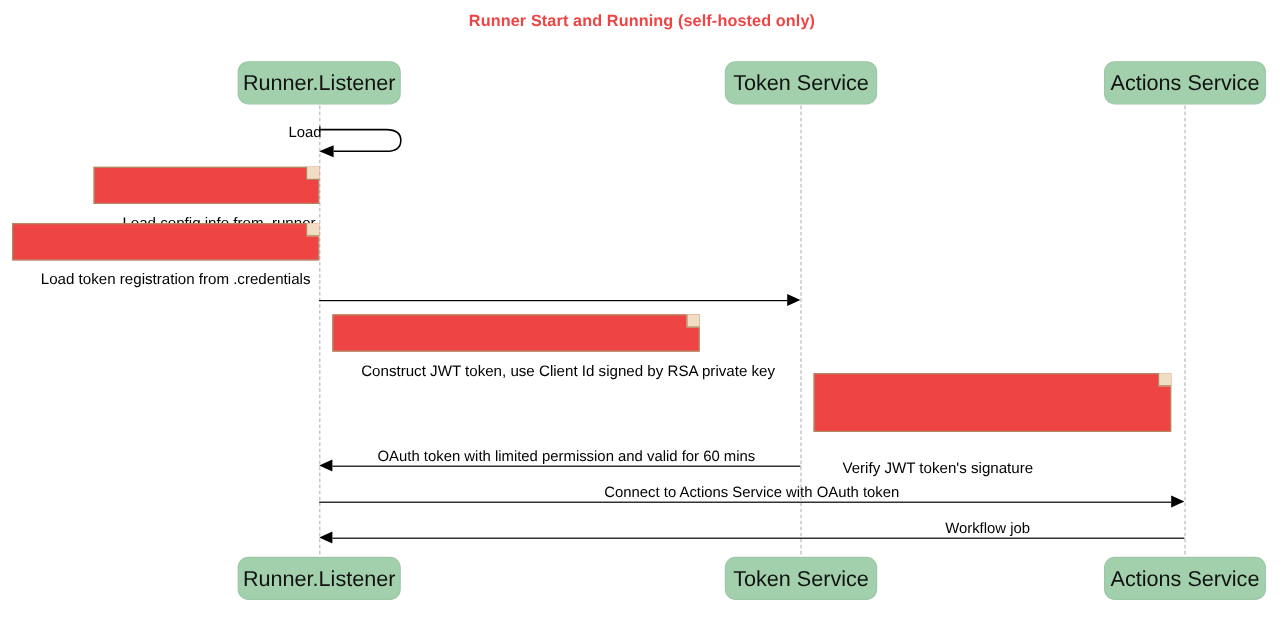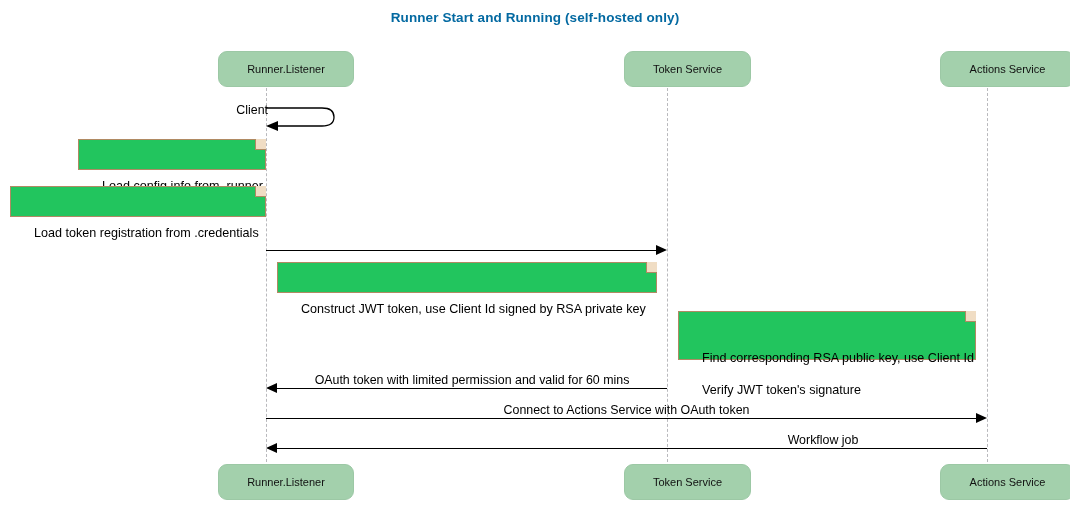--- a/index.html
+++ b/index.html
@@ -11,50 +11,49 @@
     position:relative;
   }
   #stage{position:absolute;left:0;top:0;width:1070px;height:525px;}
 
   .title{
     position:absolute;
     left:0;width:1070px;top:10px;
     text-align:center;
     font-size:13.5px;
     font-weight:bold;
-    color:#0369a1;
+    color:#ef4444;
     letter-spacing:0.1px;
   }
 
   
   .actor{
     position:absolute;
     height:36px;
     background:#a3d0ac;
     border:1px solid #9cc8a5;
     border-radius:9px;
     display:flex;align-items:center;justify-content:center;
-    font-size:11px;
+    font-size:18px;
     color:#111;
     white-space:nowrap;
     box-sizing:border-box;
-    margin-left:20px;
   }
 
   
   .lifeline{
     position:absolute;
     width:0;
     border-left:1px dashed #b9b9bd;
   }
 
   
   .note{
     position:absolute;
-    background:#22c55e;
+    background:#ef4444;
     border:1px solid #b08a63;
     box-sizing:border-box;
     font-size:12.6px;
     color:#000;
     padding:6px 13px 6px 9px;
     line-height:16px;
     white-space:pre;
   }
   .note .fold{
     position:absolute;
@@ -110,48 +109,48 @@
   <div class="actor" style="left:198px;top:51px;width:136px;">
     <span>Runner.Listener</span>
   </div>
   <div class="actor" style="left:604px;top:51px;width:127px;">
     <span>Token Service</span>
   </div>
   <div class="actor" style="left:920px;top:51px;width:135px;">
     <span>Actions Service</span>
   </div>
 
-  <div class="msg-label" style="left:216px;top:103px;width:52px;text-align:right;">Client</div>
+  <div class="msg-label" style="left:216px;top:103px;width:52px;text-align:right;">Load</div>
 
   <svg class="selfloop" width="90" height="36" style="left:264px;top:100px;">
     <path d="M 2,8 L 58,8 Q 70,8 70,17 Q 70,26 58,26 L 14,26" fill="none" stroke="#000" stroke-width="1.3"></path>
     <polygon points="14,21 2,26 14,31" fill="#000"></polygon>
   </svg>
 
   <div class="note" style="left:78px;top:139px;width:188px;height:31px;">
     <span class="fold"></span>
     <span>Load config info from .runner</span>
   </div>
 
   <div class="note" style="left:10px;top:186px;width:256px;height:31px;">
     <span class="fold"></span>
     <span>Load token registration from .credentials</span>
   </div>
 
   <div class="msg-line" style="left:266px;top:250px;width:390px;"></div>
   <div class="arrow-r" style="left:656px;top:245px;"></div>
 
-  <div class="note" style="left:277px;top:262px;width:380px;height:31px;">
+  <div class="note" style="left:277px;top:262px;width:306px;height:31px;">
     <span class="fold"></span>
     <span>Construct JWT token, use Client Id signed by RSA private key</span>
   </div>
 
   <div class="note" style="left:678px;top:311px;width:298px;height:49px;">
     <span class="fold"></span>
-    <span>Find corresponding RSA public key, use Client Id</span><br>
+    <br>
     <span>Verify JWT token's signature</span>
   </div>
 
   <div class="msg-label" style="left:277px;top:373px;width:390px;">OAuth token with limited permission and valid for 60 mins</div>
   <div class="msg-line" style="left:277px;top:388px;width:390px;"></div>
   <div class="arrow-l" style="left:266px;top:383px;"></div>
 
   <div class="msg-label" style="left:266px;top:403px;width:721px;text-align:center;">Connect to Actions Service with OAuth token</div>
   <div class="msg-line" style="left:266px;top:418px;width:710px;"></div>
   <div class="arrow-r" style="left:976px;top:413px;"></div>

